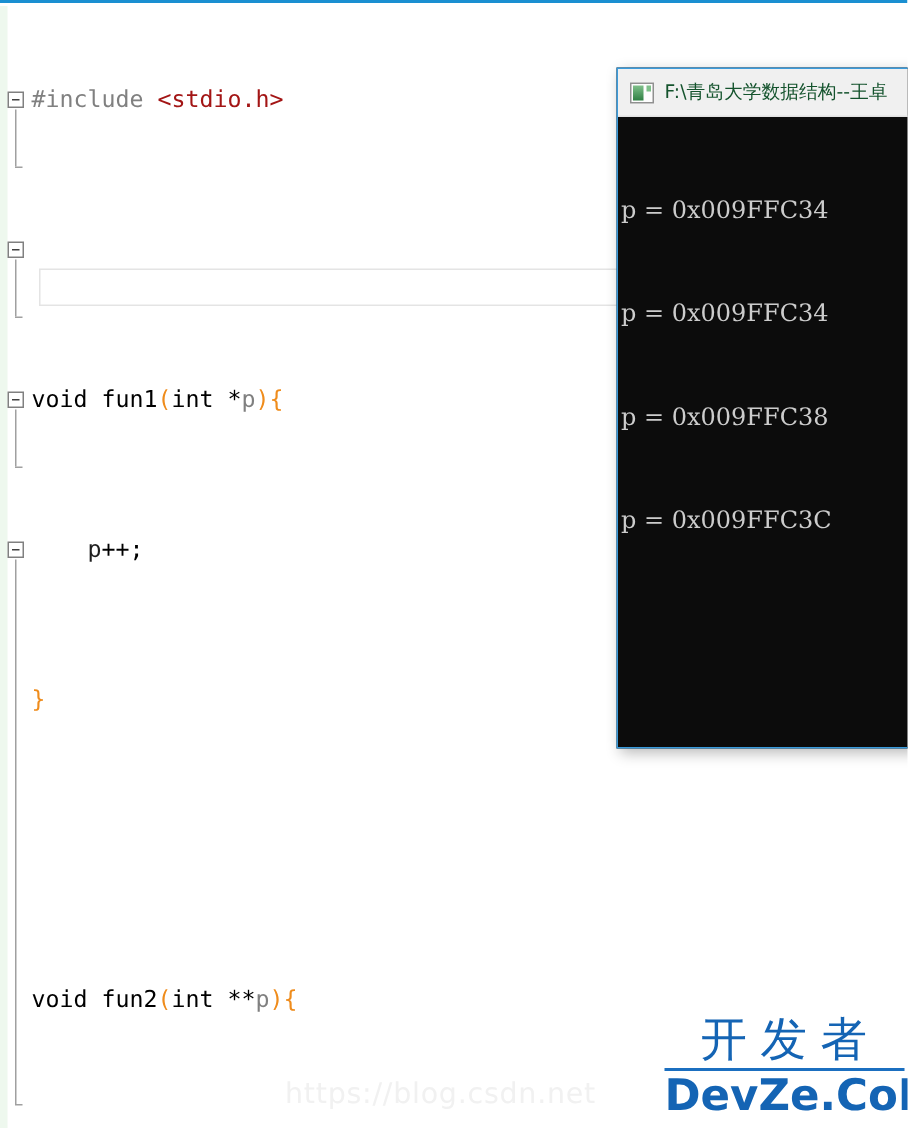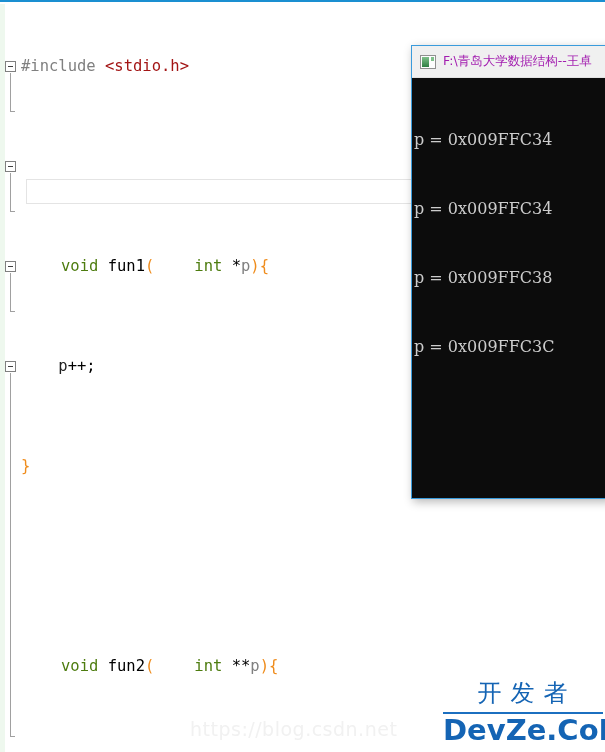--- a/index.html
+++ b/index.html
@@ -55,21 +55,21 @@
     background:#404040;display:block;
   }
   .fold-line{
     position:absolute;width:1px;background:#a0a0a0;
   }
   .fold-foot{
     position:absolute;height:1px;width:5px;background:#a0a0a0;
   }
 
   
-  .k   {color:#4d7c0f;margin-left:40px;}            
+  .k   {color:#000000;}            
   .pp  {color:#808080;}            
   .hdr {color:#a31515;}            
   .fn  {color:#000000;text-align:center;}            
   .id  {color:#1f1f1f;}
   .var {color:#808080;}            
   .or  {color:#ef8c1c;}
   .op  {color:#000000;}
 
   
   #console-window{
@@ -94,21 +94,21 @@
   #console-icon::before{
     content:"";position:absolute;left:1px;top:1px;width:7px;height:10px;
     background:linear-gradient(180deg,#7fc08a,#2f7f43);
   }
   #console-icon::after{
     content:"";position:absolute;left:10px;top:1px;width:3px;height:4px;
     background:#7fc08a;
   }
   #console-title{
     font-family:"DejaVu Sans","Liberation Sans",sans-serif;
-    font-size:12.5px;color:#a21caf;white-space:nowrap;
+    font-size:12.5px;color:#14532d;white-space:nowrap;
     overflow:hidden;
   }
   #console-body{
     padding:4px 0 0 2px;
     font-family:"DejaVu Serif","Liberation Serif",serif;
     font-size:16px;line-height:23px;color:#cccccc;
     white-space:pre;
   }
   .console-line{height:23px;}
 
@@ -118,21 +118,21 @@
     font-family:"DejaVu Sans","Liberation Sans",sans-serif;
     font-size:19px;color:#f1f1f1;white-space:nowrap;
     letter-spacing:.5px;
   }
   #watermark-brand{
     position:absolute;left:443px;top:676px;width:160px;
     text-align:center;color:#1464b4;
   }
   #watermark-cn{
     font-family:Liberation Serif, serif;
-    font-size:24px;letter-spacing:9px;line-height:34px;
+    font-size:31px;letter-spacing:9px;line-height:34px;
     padding-left:8px;
   }
   #watermark-rule{height:2px;background:#1b6fc0;margin:2px 0 0 0;}
   #watermark-en{
     font-family:"DejaVu Sans","Liberation Sans",sans-serif;
     font-size:29px;font-weight:600;line-height:32px;letter-spacing:0px;
   }
 </style>
 </head>
 <body>

